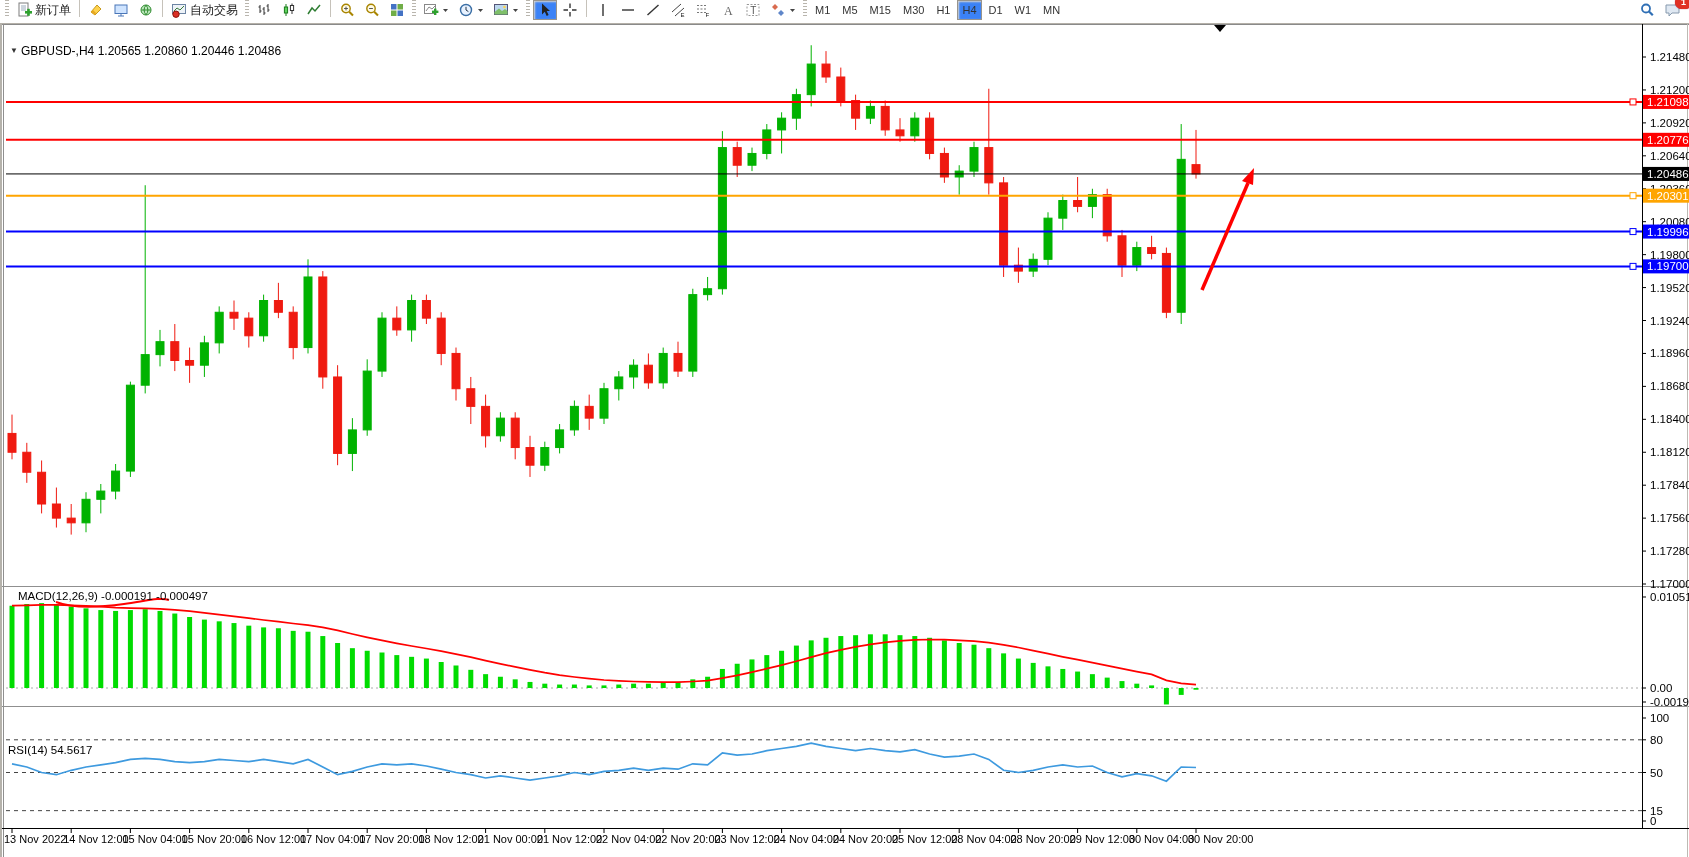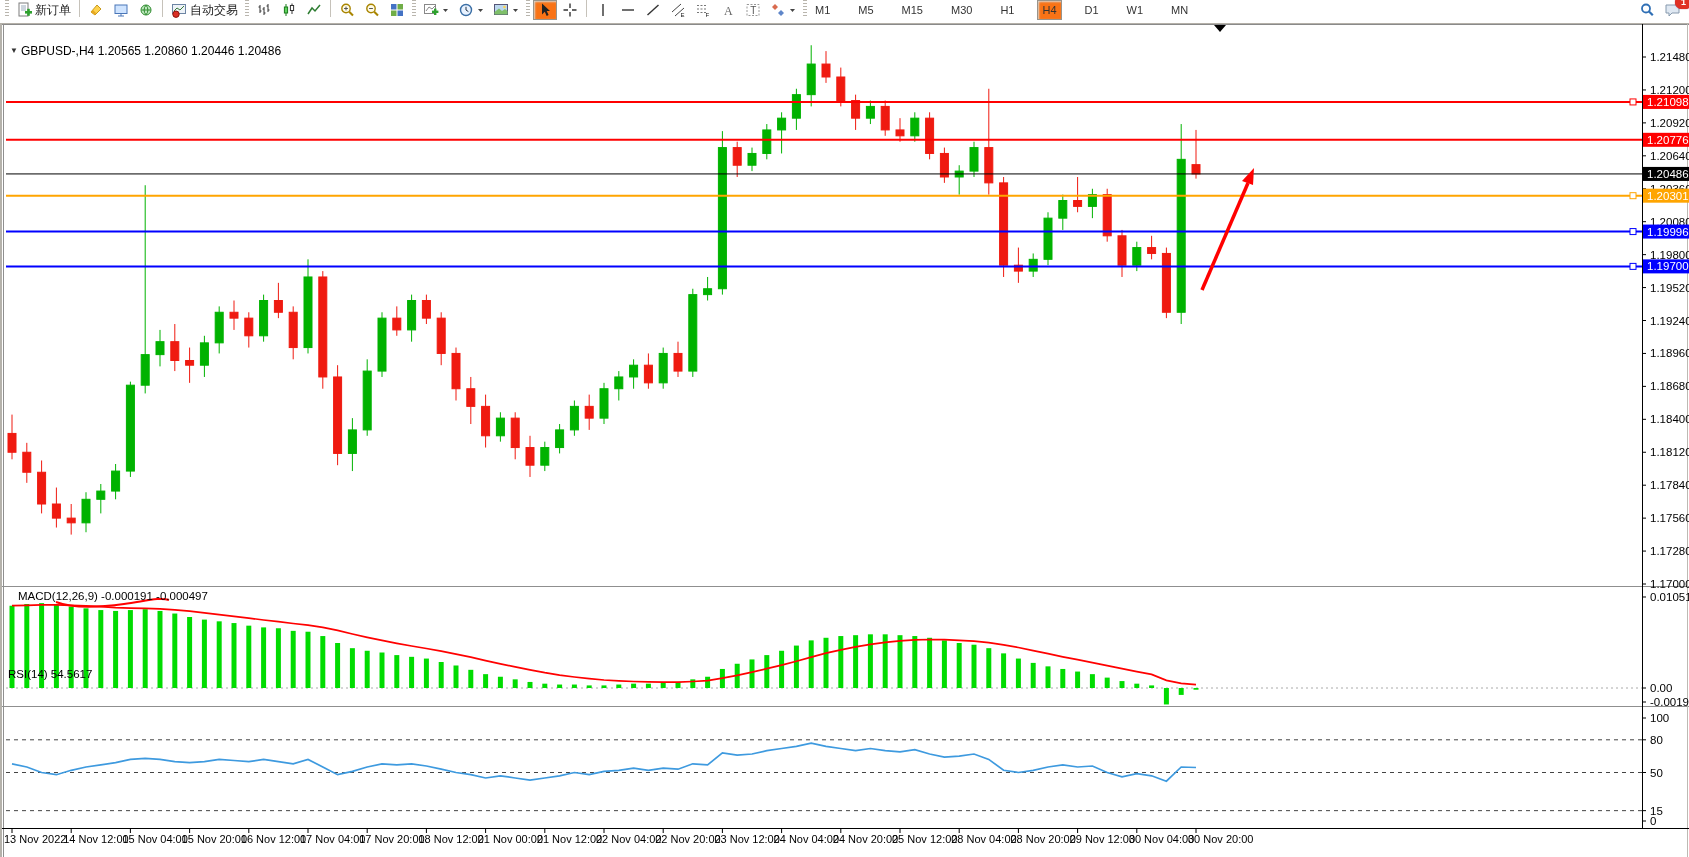--- a/index.html
+++ b/index.html
@@ -4,39 +4,39 @@
 <style>
   html,body{margin:0;padding:0}
   body{width:1689px;height:857px;overflow:hidden;background:#fff;
        font-family:"Liberation Sans",sans-serif;position:relative}
   
   #toolbar{position:absolute;top:0;left:0;width:1689px;height:24px;box-sizing:border-box;
 eve    background:linear-gradient(#fdfdfc,#ecebe7);border-bottom:1px solid #b4b0a8;
     display:flex;align-items:flex-start;padding:0 3px;gap:1px;z-index:10}
   .tb{display:flex;align-items:center;gap:3px;height:20px;padding:0 3px;border:1px solid transparent;
       background:transparent;font:12px "Liberation Sans",sans-serif;color:#222;cursor:default}
-  .tb.pressed{background:#f97316;border:1px solid #98948c;box-shadow:inset 1px 1px 2px #d8d5cf}
+  .tb.pressed{background:#3b82f6;border:1px solid #98948c;box-shadow:inset 1px 1px 2px #d8d5cf}
   .tf{font-size:11px;padding:1px 4px;color:#333}
   .sep{width:1px;height:17px;background:#c6c2ba;box-shadow:1px 0 0 #fff;margin:0 3px}
   .grip{width:4px;height:16px;margin:0 2px;
         background:repeating-linear-gradient(180deg,#b9b5ad 0 1px,transparent 1px 3px)}
   .spacer{flex:1}
   #chat-wrap{position:relative}
   #badge{position:absolute;top:-4px;right:-6px;min-width:13px;height:13px;border-radius:8px;
          background:#e03023;color:#fff;font:bold 9px/13px "Liberation Sans",sans-serif;
          text-align:center;padding:0 2px;box-shadow:0 0 1px #902}
   
   #chartwin{position:absolute;top:24px;left:0;width:1689px;height:833px;background:#fff;
             border-left:2px solid #b5b2ab;box-sizing:border-box}
   #chart-svg{position:absolute;top:0;left:0}
   #chart-svg text{fill:#000;font-family:"Liberation Sans",sans-serif}
   .overlay{position:absolute;font-size:12px;color:#000;white-space:pre;z-index:3}
   #chart-title{left:8px;top:20px}
   #macd-label{left:16px;top:566px;font-size:11.5px}
-  #rsi-label{left:6px;top:644px;font-size:11.5px}
+  #rsi-label{left:6px;top:720px;font-size:11.5px}
   .tri{font-size:8px;vertical-align:2px;color:#333;margin-right:3px}
 </style>
 </head>
 <body>
 
 <div id="toolbar">
   <div class="grip"></div>
 
   <button class="tb">
     <svg width="16" height="16">
@@ -221,21 +221,21 @@
         <path d="M5,2 l3,3 -3,3 -3,-3 Z" fill="#d96b4f"></path>
         <path d="M11,8 l3,3 -3,3 -3,-3 Z" fill="#5f86c9"></path>
       </svg>
     <svg width="7" height="6">
         <polygon points="1,2 6,2 3.5,5" fill="#444"></polygon>
       </svg>
   </button>
 
   <div class="grip"></div>
 
-  <div id="tf-buttons" style="display:flex;gap:18px">
+  <div id="tf-buttons" style="display:flex;gap:2px">
       <button class="tb tf">M1</button>
       <button class="tb tf">M5</button>
       <button class="tb tf">M15</button>
       <button class="tb tf">M30</button>
       <button class="tb tf">H1</button>
       <button class="tb tf pressed">H4</button>
       <button class="tb tf">D1</button>
       <button class="tb tf">W1</button>
       <button class="tb tf">MN</button>
     </div>

